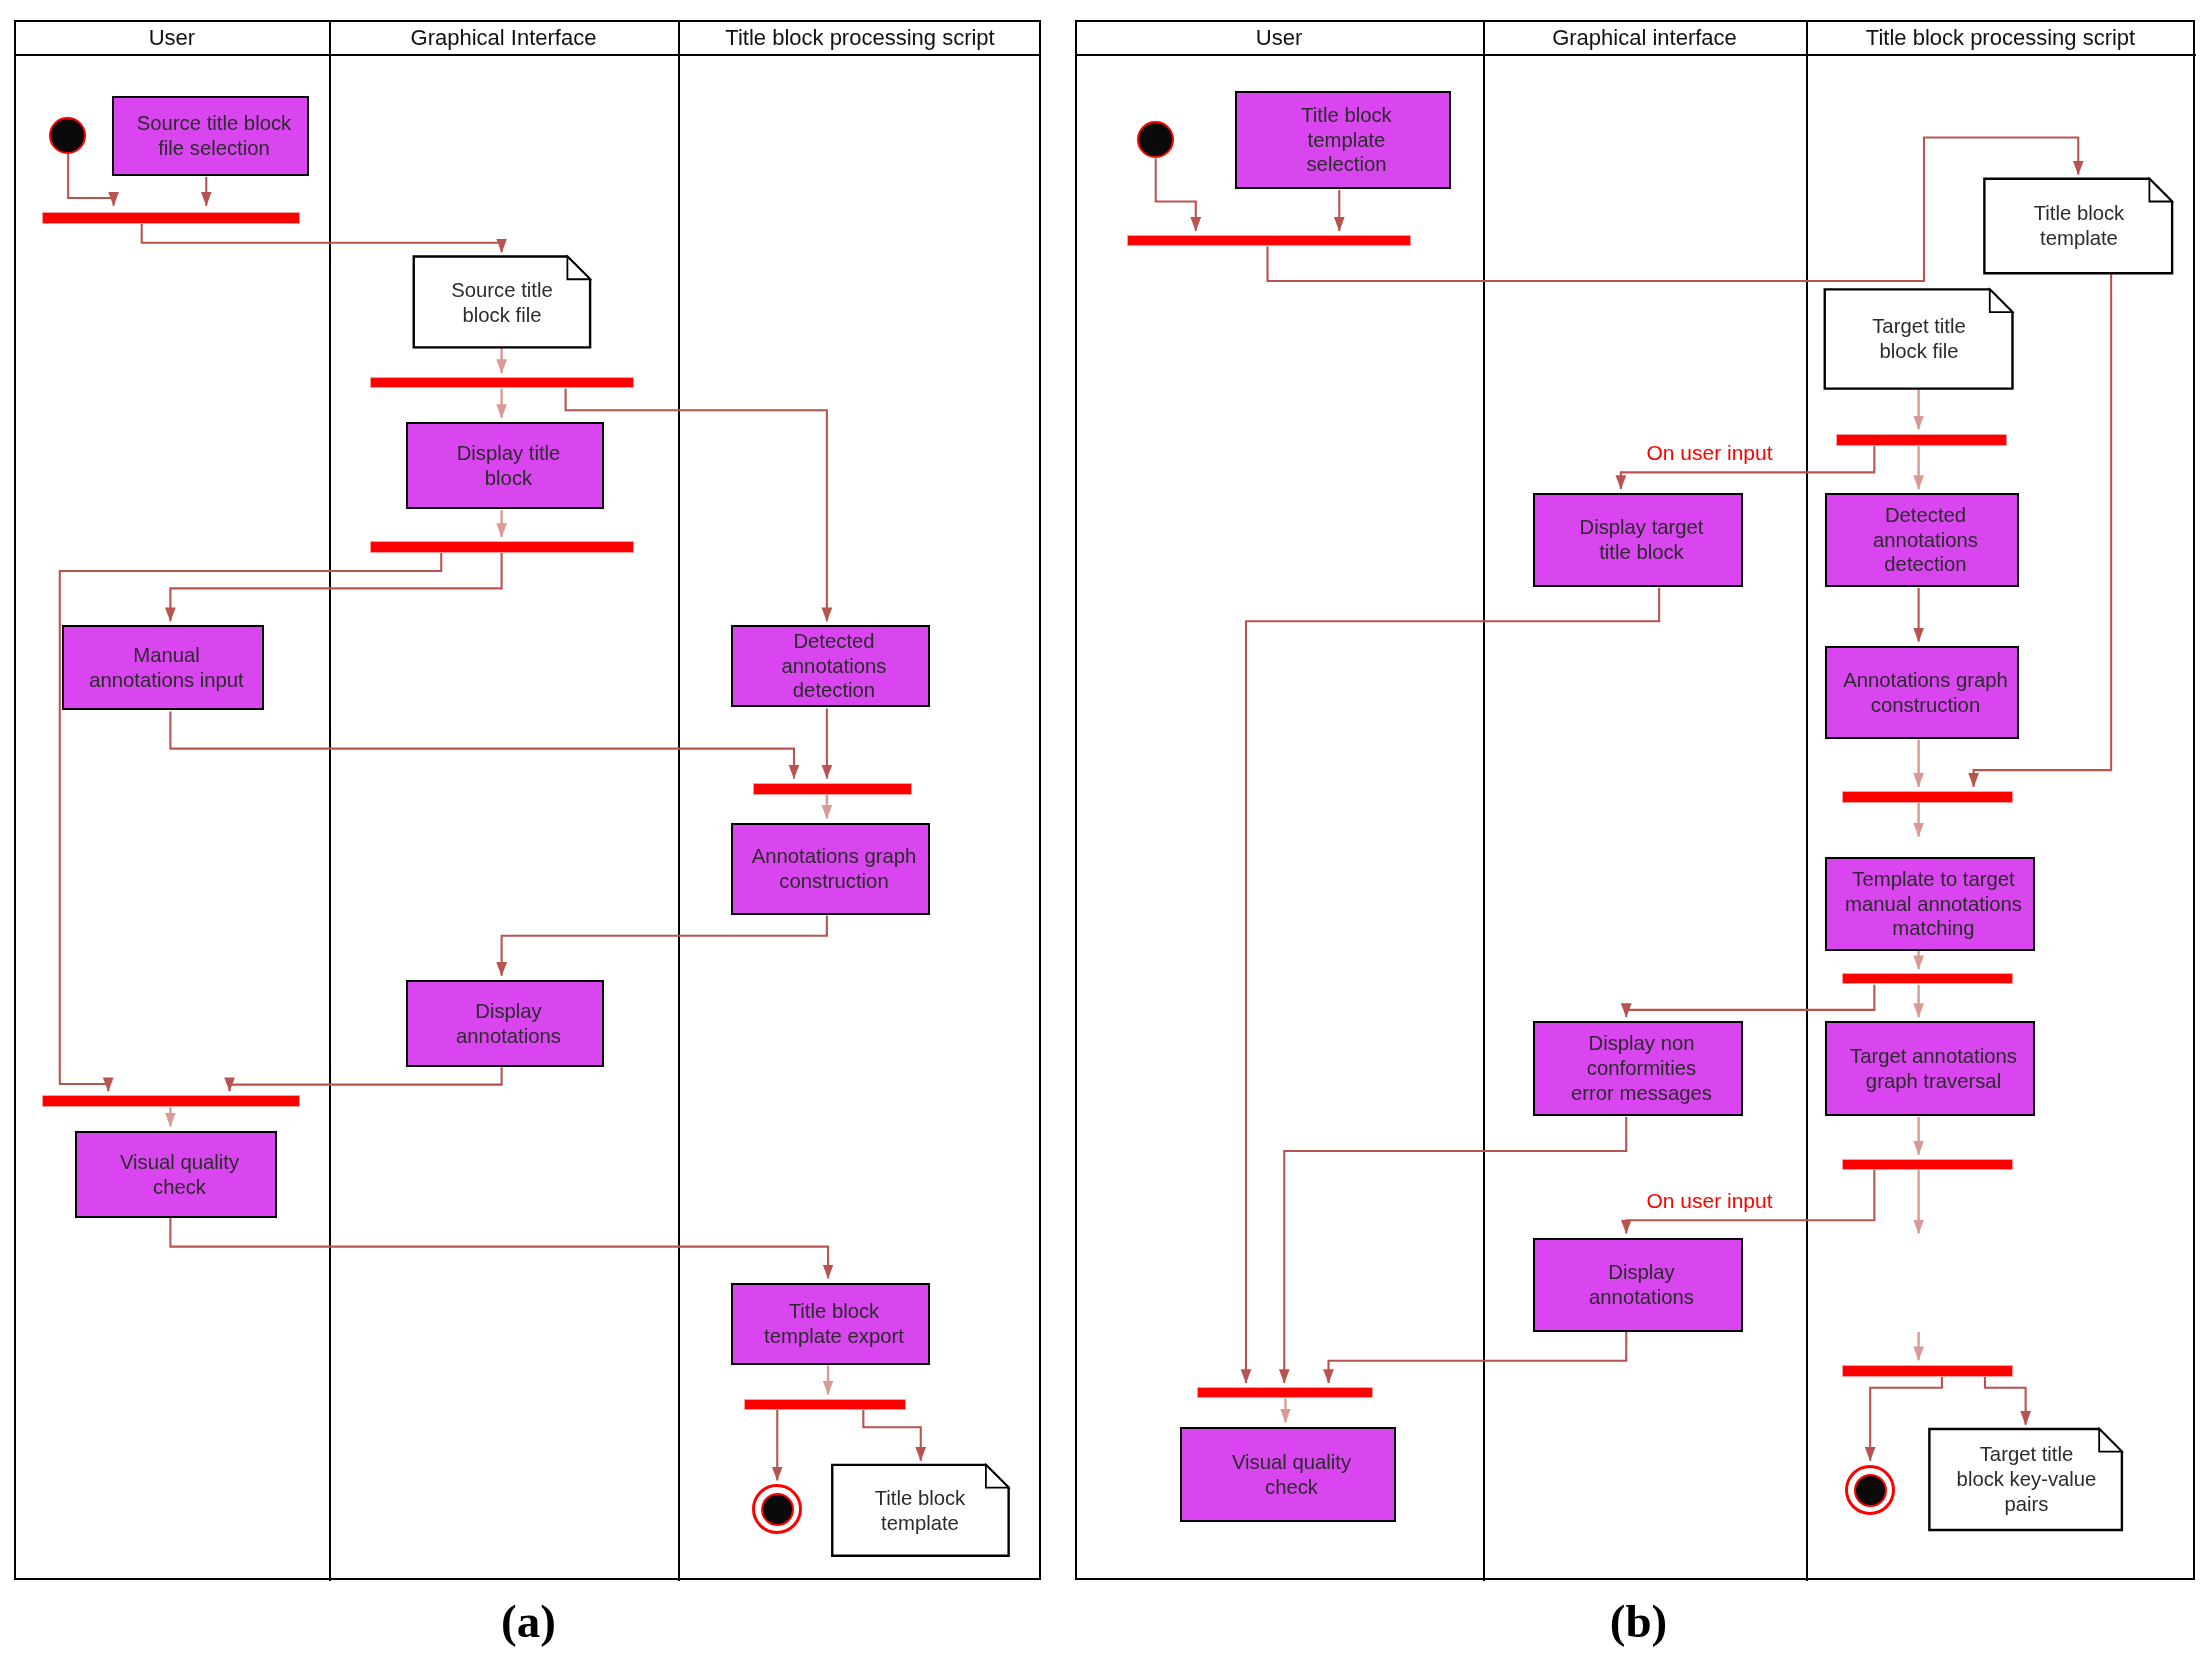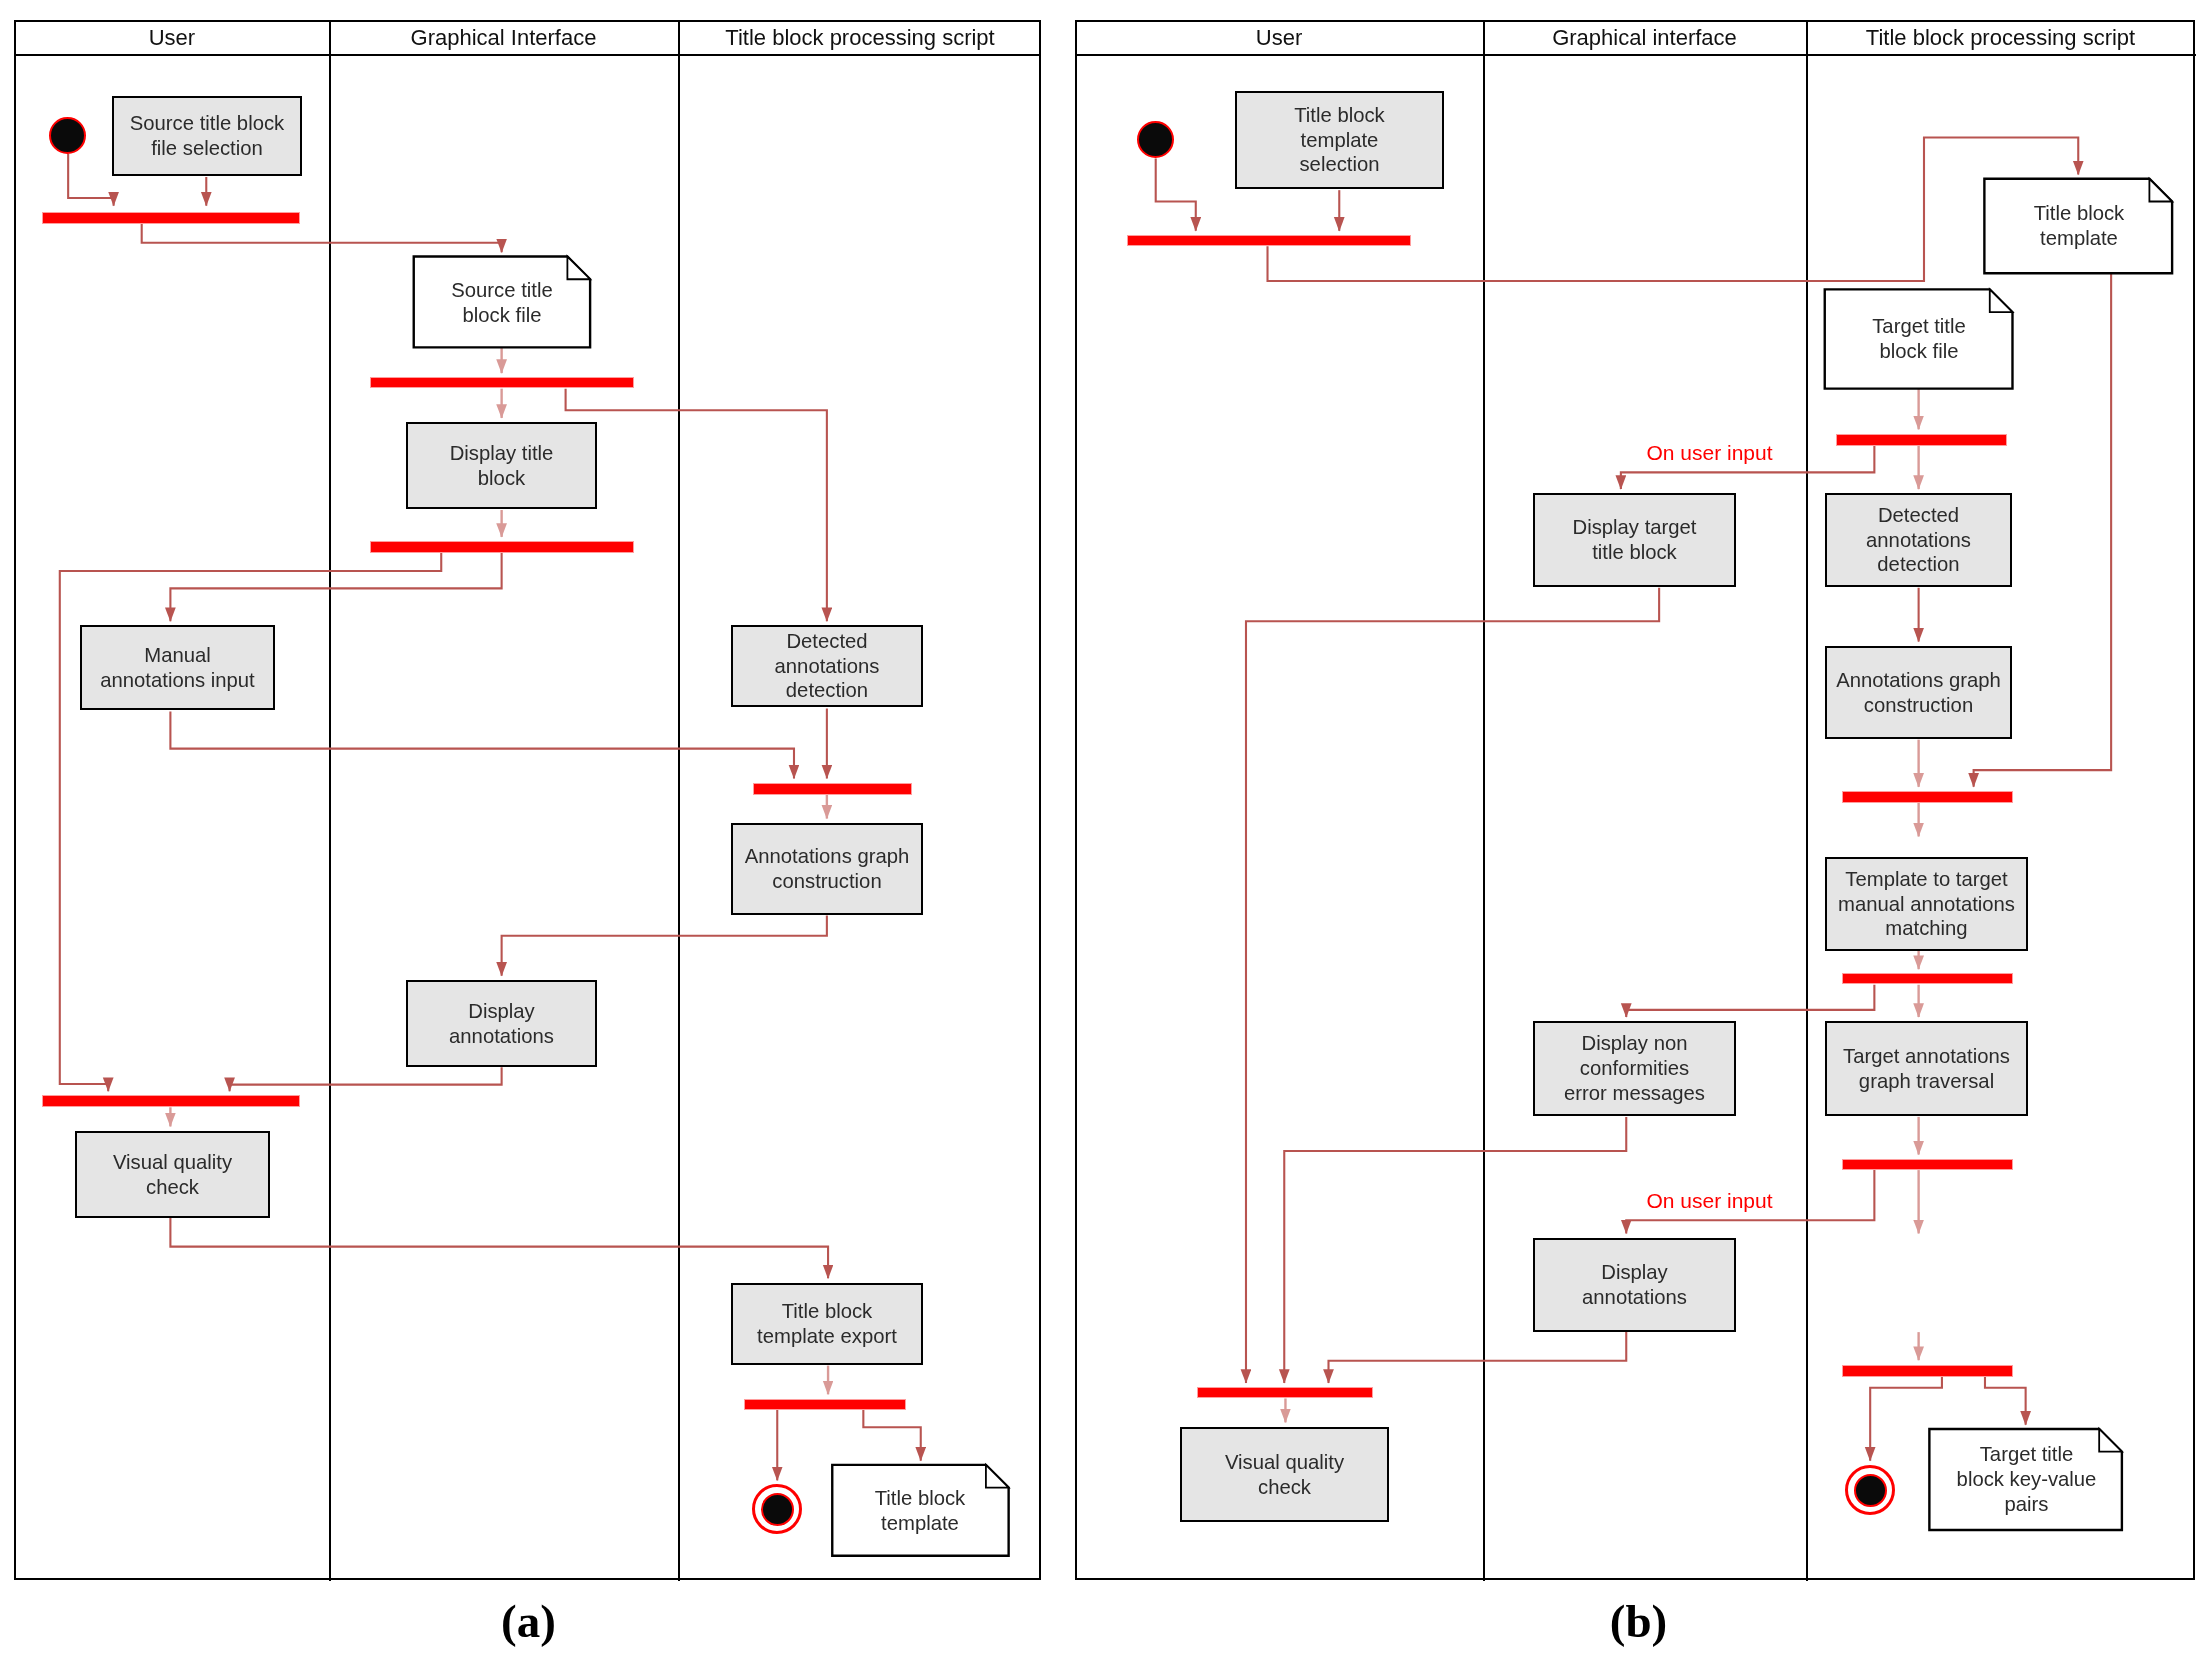--- a/index.html
+++ b/index.html
@@ -3,22 +3,22 @@
 <meta charset="utf-8">
 <style>
   html,body{margin:0;padding:0;background:#ffffff;}
   body{width:2205px;height:1655px;font-family:"Liberation Sans",sans-serif;}
   .canvas{position:relative;width:2205px;height:1655px;background:#fff;overflow:hidden;}
   .panel{position:absolute;border:2.4px solid #000;background:transparent;}
   .vline{position:absolute;width:1.8px;background:#000;}
   .hline{position:absolute;height:1.8px;background:#000;}
   .lane-header{position:absolute;display:flex;align-items:center;justify-content:center;
     font-weight:normal;font-size:22px;color:#111;}
-  .node{position:absolute;background:#e5e5e5;border:2.4px solid #000;display:flex;align-items:center;
-    justify-content:center;text-align:center;font-size:20.3px;line-height:1.22;color:#2b2b2b;white-space:pre-line;z-index:30;}
+  .node{position:absolute;background:#d946ef;border:2.4px solid #000;display:flex;align-items:center;
+    justify-content:center;text-align:center;font-size:20.3px;line-height:1.22;color:#2b2b2b;white-space:pre-line;z-index:30;padding-left:7px;}
   .doc-label{position:absolute;display:flex;align-items:center;justify-content:center;text-align:center;
     font-size:20.3px;line-height:1.22;color:#2b2b2b;white-space:pre-line;z-index:30;}
   .bar{position:absolute;background:#ff0000;border:1.2px solid #ff9d9d;z-index:30;}
   .start-node{position:absolute;width:33px;height:33px;background:#0a0a0a;border:2.4px solid #ff0000;border-radius:50%;z-index:30;}
   .end-node{position:absolute;width:44px;height:44px;border:3px solid #ff0000;border-radius:50%;
     display:flex;align-items:center;justify-content:center;background:#fff;z-index:30;}
   .end-node-inner{width:29px;height:29px;background:#0a0a0a;border:2.4px solid #ff0000;border-radius:50%;}
   .edge-label{position:absolute;color:#ff0000;font-size:21px;display:flex;align-items:center;justify-content:center;z-index:35;}
   .caption{position:absolute;font-family:"Liberation Serif",serif;font-weight:bold;font-size:47px;color:#000;
     display:flex;align-items:center;justify-content:center;z-index:30;}
@@ -120,21 +120,21 @@
   <div class="start-node" style="left:49px;top:117px;"></div>
   <div class="node" style="left:112px;top:96px;width:186px;height:76px;">Source title block
 file selection</div>
   <div class="bar" style="left:42px;top:212px;width:256px;height:9.6px;"></div>
   <div class="doc-label" style="left:414px;top:257px;width:176px;height:91px;">Source title
 block file</div>
   <div class="bar" style="left:370px;top:377px;width:262px;height:9px;"></div>
   <div class="node" style="left:406px;top:422px;width:187px;height:83px;">Display title
 block</div>
   <div class="bar" style="left:370px;top:541px;width:262px;height:9.6px;"></div>
-  <div class="node" style="left:80px;top:625px;width:191px;height:81px;">Manual
+  <div class="node" style="left:62px;top:625px;width:191px;height:81px;">Manual
 annotations input</div>
   <div class="node" style="left:731px;top:625px;width:188px;height:78px;">Detected
 annotations
 detection</div>
   <div class="bar" style="left:753px;top:783px;width:157px;height:9.6px;"></div>
   <div class="node" style="left:731px;top:823px;width:188px;height:88px;">Annotations graph
 construction</div>
   <div class="node" style="left:406px;top:980px;width:187px;height:83px;">Display
 annotations</div>
   <div class="bar" style="left:42px;top:1095px;width:256px;height:9.6px;"></div>

